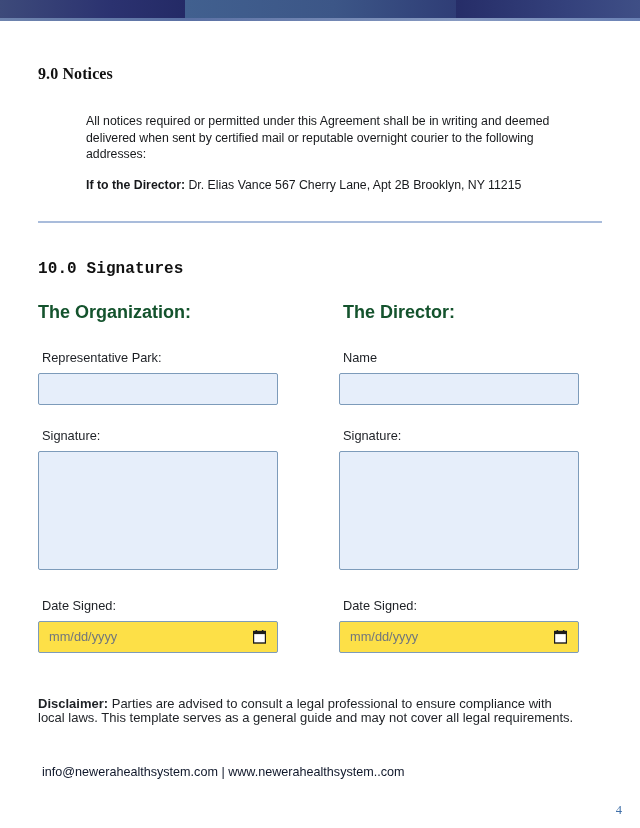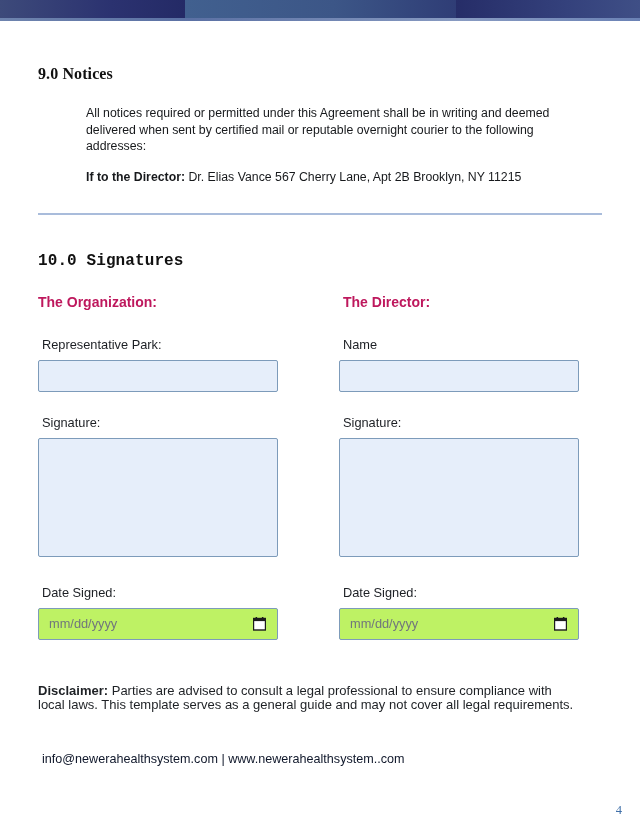--- a/index.html
+++ b/index.html
@@ -64,21 +64,21 @@
     font-weight: bold;
     font-size: 16px;
     color: #111111;
     letter-spacing: .1px;
     margin: 0;
   }
   #notices-title { padding-top: 44px; }
 
   .body-block {
     margin-left: 48px;
-    margin-top: 22px;
+    margin-top: 30px;
     font-size: 12.3px;
     line-height: 16.5px;
     color: #17191c;
     max-width: 505px;
   }
   .body-block p { margin: 0 0 14px 0; }
   .body-block p:last-child { margin-bottom: 0; }
   .lbl-strong { font-weight: bold; }
 
   .divider {
@@ -91,23 +91,23 @@
   #signatures-title { margin-top: 37px; font-family: Liberation Mono, monospace; }
 
   .cols {
     display: flex;
     margin-top: 24px;
   }
   .col { width: 280px; }
   .col-right { margin-left: 38px; }
 
   .col-head {
-    font-size: 14px;
+    font-size: 18px;
     font-weight: bold;
-    color: #be185d;
+    color: #14532d;
     margin: 0 0 27px 0;
   }
   .col-right .col-head { padding-left: 4px; }
 
   .field-label {
     font-size: 12.8px;
     color: #1c1f24;
     margin: 0 0 8px 0;
     padding-left: 4px;
   }
@@ -145,21 +145,21 @@
 
   .date-wrap {
     position: relative;
     width: 240px;
     height: 32px;
   }
   .date-input {
     box-sizing: border-box;
     width: 240px;
     height: 32px;
-    background: #bef264;
+    background: #fde047;
     border: 1px solid #7d9bba;
     border-radius: 2px;
     font-family: "Liberation Sans", sans-serif;
     font-size: 12.8px;
     color: #6f7479;
     padding: 0 10px;
     outline: none;
     display: flex;
     align-items: center;
   }

